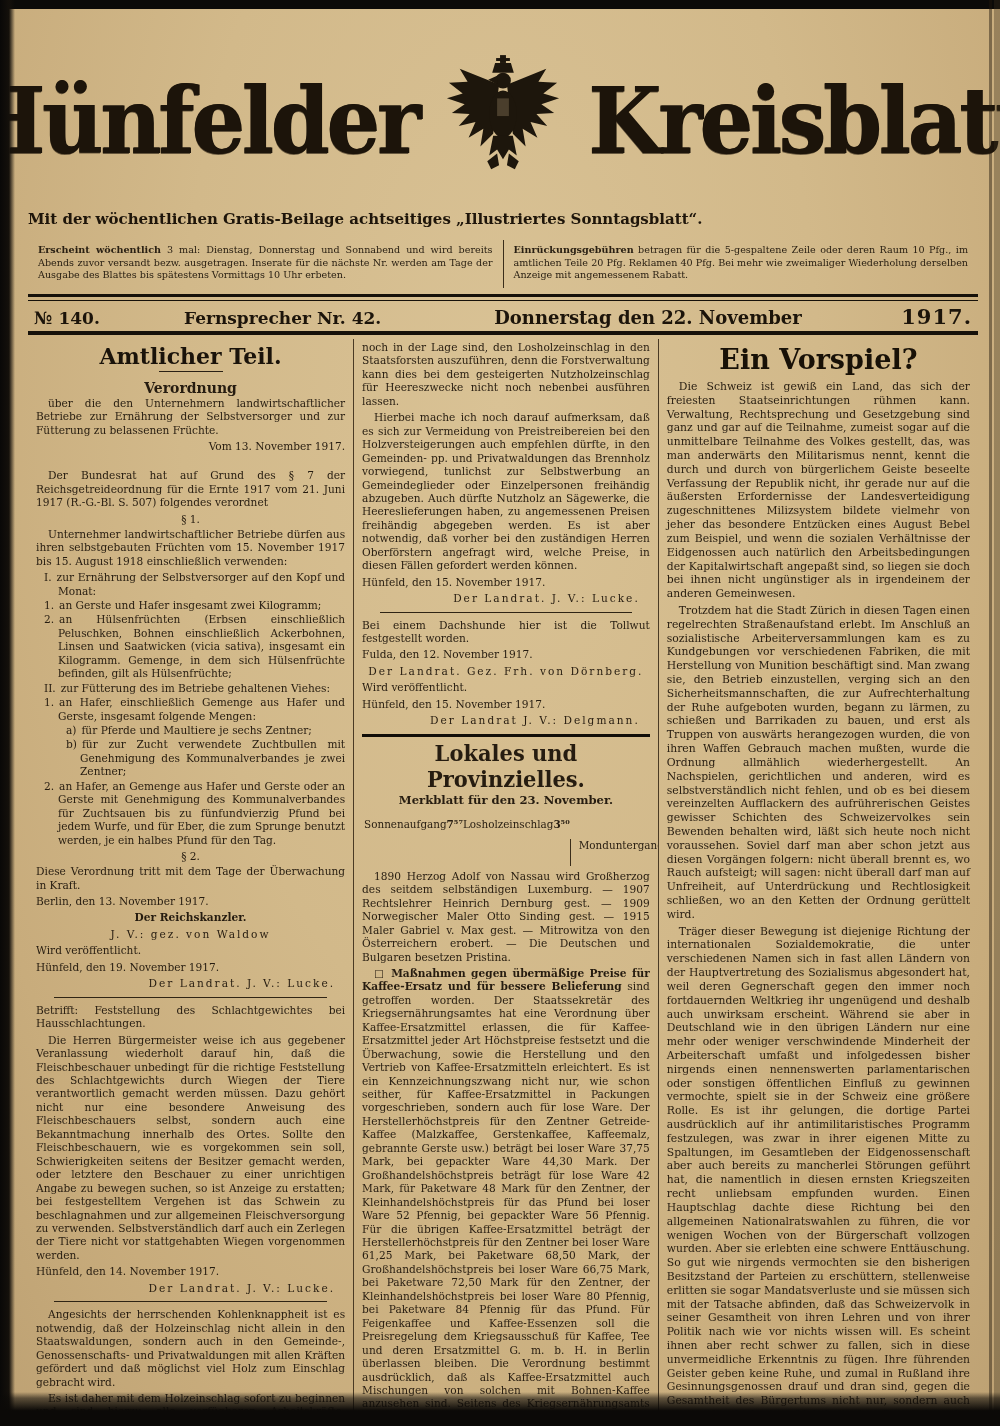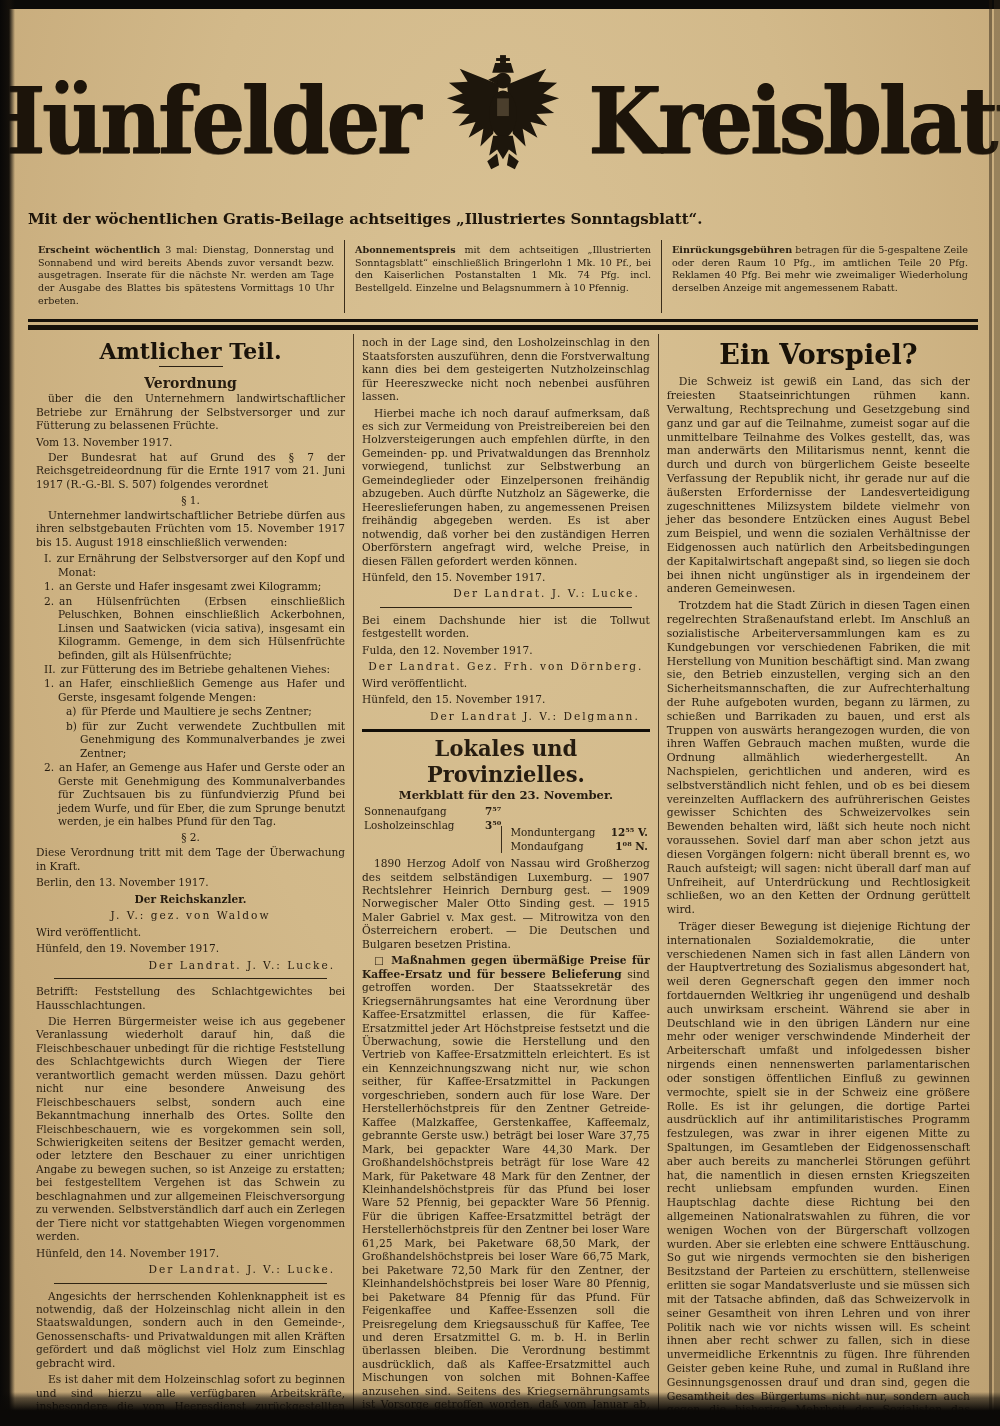--- a/index.html
+++ b/index.html
@@ -69,34 +69,34 @@
   .right{text-align:right !important;text-indent:0 !important;padding-right:10px;}
   .sp{letter-spacing:2px;}
 
   .sec-title{
     text-align:center;font-weight:bold;font-size:22px;margin:2px 0 2px;color:#1a130a;
     transform:scaleY(1.05);
   }
   .sec-underline{width:64px;border-top:1px solid #2a2014;margin:0 auto 8px;}
   .kicker{text-align:center;font-weight:bold;font-size:14px;margin:2px 0 1px;}
   .art-title{font-weight:normal;font-size:11.6px;text-align:center;margin:0 0 2px;line-height:1.3;}
-  .dateline{text-align:left;font-size:10.6px;margin-bottom:3px;}
+  .dateline{text-align:right;font-size:10.6px;margin-bottom:17px;}
   .para-sign{text-align:center;font-size:10.6px;margin:3px 0;}
   .li{font-size:10.6px;line-height:1.27;text-align:justify;padding-left:22px;text-indent:-14px;margin-bottom:1px;}
   .li.sub{padding-left:44px;}
   .li .marker{padding-right:5px;}
   .art-rule{border-top:1px solid #2f2414;margin:6px 18px;}
   .heavy-rule{border-top:3px solid #120e08;margin:6px 0 4px;}
 
   .local-title{
     text-align:center;font-weight:bold;font-size:21px;margin:4px 0 2px;transform:scaleY(1.05);
   }
-  .merkblatt{text-align:center;font-weight:bold;font-size:11.6px;margin-bottom:3px;}
+  .merkblatt{text-align:center;font-weight:bold;font-size:11.6px;margin-bottom:11px;}
   .almanac{display:flex;font-size:10.4px;margin:0 2px 4px;}
-  .alm-half{flex:1;display:flex;flex-direction:column;text-align:center;}
+  .alm-half{flex:1;display:flex;text-align:center;}
   .alm-half.second{border-left:1px solid #3a2d1a;padding-left:8px;margin-top:21px;}
   .alm-row{display:flex;justify-content:space-between;line-height:1.3;}
   .history{font-size:9.3px;line-height:1.3;text-align:justify;margin:0 0 6px;text-indent:16px;}
   .headline{
     text-align:center;font-weight:bold;font-size:27px;margin:2px 0 6px;color:#181107;
     transform:scaleY(1.06);
   }
 </style>
 </head>
 <body>
@@ -124,25 +124,30 @@
           </g>
         </svg>
       </span>
       <span class="np-title right">Kreisblatt</span>
     </div>
 
     <div class="subtitle">Mit der wöchentlichen Gratis-Beilage achtseitiges „Illustriertes Sonntagsblatt“.</div>
 
     <div class="info-row">
       <div class="info-box"><span class="info-lead">Erscheint wöchentlich</span><span> 3 mal: Dienstag, Donnerstag und Sonnabend und wird bereits Abends zuvor versandt bezw. ausgetragen. Inserate für die nächste Nr. werden am Tage der Ausgabe des Blattes bis spätestens Vormittags 10 Uhr erbeten.</span></div>
-      <div class="info-box"><span class="info-lead">Abonnementspreis</span><span> mit dem achtseitigen „Illustrierten Sonntagsblatt“ einschließlich Bringerlohn 1 Mk. 10 Pf., bei den Kaiserlichen Postanstalten 1 Mk. 74 Pfg. incl. Bestellgeld. Einzelne und Belagsnummern à 10 Pfennig.</span></div>
       <div class="info-box"><span class="info-lead">Einrückungsgebühren</span><span> betragen für die 5-gespaltene Zeile oder deren Raum 10 Pfg., im amtlichen Teile 20 Pfg. Reklamen 40 Pfg. Bei mehr wie zweimaliger Wiederholung derselben Anzeige mit angemessenem Rabatt.</span></div>
     </div>
 
     <div class="rule-double"></div>
+    <div class="masthead">
+      <span class="issue">№ 140.</span>
+      <span class="phone">Fernsprecher Nr. 42.</span>
+      <span class="date">Donnerstag den 22. November</span>
+      <span class="year">1917.</span>
+    </div>
     <div class="rule-heavy"></div>
 
     <div class="columns">
 
       <section class="col col1">
         <div class="sec-title">Amtlicher Teil.</div>
         <div class="sec-underline"></div>
 
         <div class="kicker">Verordnung</div>
         <p class="art-title">über die den Unternehmern landwirtschaftlicher Betriebe zur Ernährung der Selbstversorger und zur Fütterung zu belassenen Früchte.</p>

